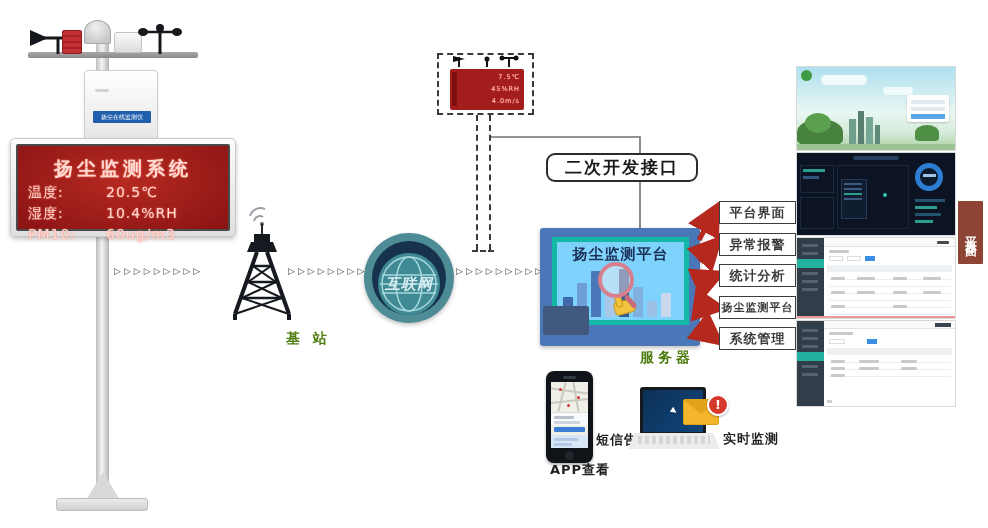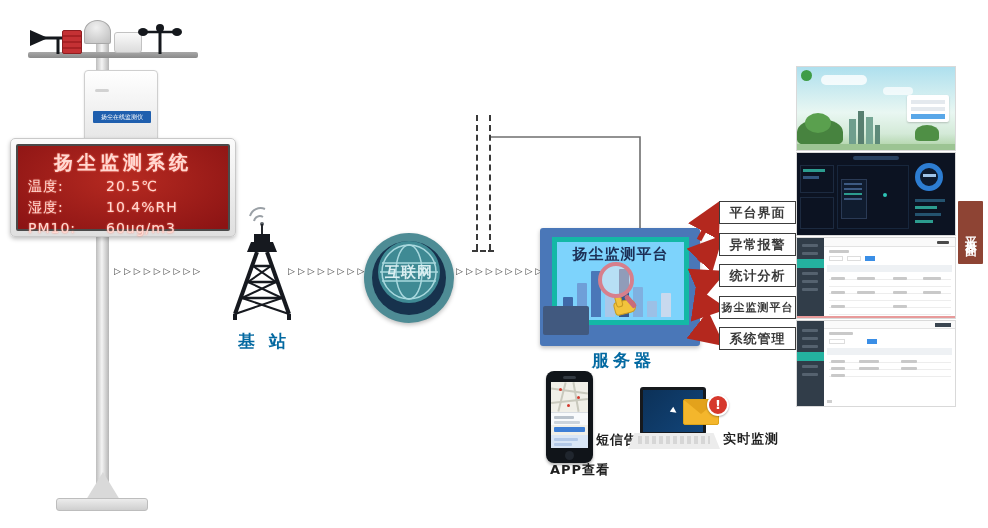--- a/index.html
+++ b/index.html
@@ -31,37 +31,37 @@
           box-shadow:0 1px 2px rgba(0,0,0,.15); }
   .cabinet-vent { position:absolute; left:10px; top:18px; width:14px; height:3px; background:#d2d2d2; border-radius:2px; }
   .cabinet-label { position:absolute; left:8px; top:40px; width:58px; height:12px; background:#1f5fae;
           color:#fff; font-size:6px; line-height:12px; text-align:center; border-radius:1px;
           white-space:nowrap; overflow:hidden; }
 
   .led-frame { left:10px; top:138px; width:226px; height:99px; background:linear-gradient(#fbfbfb,#dfdfdf);
           border:1px solid #c9c9c9; border-radius:5px; box-shadow:0 2px 4px rgba(0,0,0,.25); padding:5px; }
   .led-screen { width:100%; height:100%; border:2px solid #4a4a4a; border-radius:2px;
           background:radial-gradient(ellipse at 50% 40%, #b62a21 0%, #8c1414 95%);
-          color:#ffd9d2; text-shadow:0 0 2px #ff7a66; padding:4px 10px; }
+          color:#ffd9d2; text-shadow:0 0 2px #ff7a66; padding:10px 10px; }
   .led-title { font-size:19px; font-weight:bold; letter-spacing:4px; text-align:center; }
   .led-row { display:flex; font-size:14px; font-weight:normal; line-height:21px; letter-spacing:1px; }
   .led-row .lab { width:78px; }
 
   
   .chain { font-size:9px; color:#3a3a3a; letter-spacing:3px; white-space:nowrap; }
 
   
-  .tower-label, .server-label { font-size:17px; font-weight:bold; color:#0369a1; letter-spacing:4px; }
+  .tower-label, .server-label { font-size:14px; font-weight:bold; color:#4d7c0f; letter-spacing:4px;margin-left:48px; }
 
   
   .globe { left:364px; top:233px; width:90px; height:90px; border-radius:50%;
           background:#4e8c95; box-shadow:0 2px 4px rgba(0,0,0,.25);
           display:flex; align-items:center; justify-content:center; }
   .globe-ring { width:74px; height:74px; border-radius:50%; background:#17324d;
-          display:flex; align-items:flex-start; justify-content:center; }
+          display:flex; align-items:flex-end; justify-content:center;font-style:italic; }
   .globe-core { position:relative; width:62px; height:62px; border-radius:50%; background:#3f8a94; overflow:hidden; }
   .globe-core svg { position:absolute; left:0; top:0; }
   .globe-text { position:absolute; width:100%; top:22px; text-align:center; color:#d9eef1;
           font-size:15px; font-weight:bold; letter-spacing:1px; }
 
   
   .mini-box { left:437px; top:53px; width:97px; height:62px; border:2px dashed #3a3a3a; background:#fff; }
   .mini-panel { position:absolute; left:11px; top:14px; width:74px; height:41px; background:#a31d1d;
           border-radius:2px; padding:2px 4px 2px 10px; }
   .mini-strip { position:absolute; left:2px; top:3px; width:5px; height:34px; background:#7e1010; }
@@ -224,28 +224,47 @@
           <ellipse cx="31" cy="31" rx="13" ry="27" stroke="#a8d8de" stroke-width="1.5" fill="none"></ellipse>
           <line x1="4" y1="22" x2="58" y2="22" stroke="#a8d8de" stroke-width="1.5"></line>
           <line x1="4" y1="40" x2="58" y2="40" stroke="#a8d8de" stroke-width="1.5"></line>
           <line x1="2" y1="31" x2="60" y2="31" stroke="#a8d8de" stroke-width="1.5"></line>
         </svg>
         <div class="globe-text">互联网</div>
       </div>
     </div>
   </div>
 
+  <div class="abs mini-box">
+    <svg style="position:absolute; left:12px; top:-2px;" width="72" height="16">
+      <line x1="8" y1="4" x2="8" y2="14" stroke="#111" stroke-width="2"></line>
+      <polygon points="2,3 14,6 2,9" fill="#111"></polygon>
+      <line x1="36" y1="7" x2="36" y2="14" stroke="#111" stroke-width="2"></line>
+      <circle cx="36" cy="6" r="2.5" fill="#111"></circle>
+      <line x1="58" y1="4" x2="58" y2="14" stroke="#111" stroke-width="2"></line>
+      <line x1="51" y1="5" x2="65" y2="5" stroke="#111" stroke-width="2"></line>
+      <circle cx="51" cy="5" r="2.5" fill="#111"></circle>
+      <circle cx="65" cy="5" r="2.5" fill="#111"></circle>
+    </svg>
+    <div class="mini-panel">
+      <div class="mini-strip"></div>
+      <div class="mini-row">7.5℃</div>
+      <div class="mini-row">45%RH</div>
+      <div class="mini-row">4.0m/s</div>
+    </div>
+  </div>
   <div class="abs dash-pole" style="left:476px; top:115px; height:135px;"></div>
   <div class="abs dash-pole" style="left:489px; top:115px; height:135px;"></div>
   <div class="abs dash-foot"></div>
 
   <svg class="abs" style="left:0; top:0;" width="988" height="528" pointer-events="none">
     <polyline points="491,137 640,137 640,228" stroke="#6f6f6f" stroke-width="1.6" fill="none"></polyline>
   </svg>
 
+  <div class="abs api-box">二次开发接口</div>
 
   <div class="abs server-box">
     <div class="server-panel">
       <div class="server-title">扬尘监测平台</div>
       <div class="server-bars">
           <div class="bar" style="height: 20px; background: rgb(63, 105, 169);"></div>
           <div class="bar" style="height: 34px; background: rgb(111, 159, 216);"></div>
           <div class="bar" style="height: 46px; background: rgb(74, 119, 184);"></div>
           <div class="bar" style="height: 24px; background: rgb(169, 199, 232);"></div>
           <div class="bar" style="height: 48px; background: rgb(53, 89, 143);"></div>

